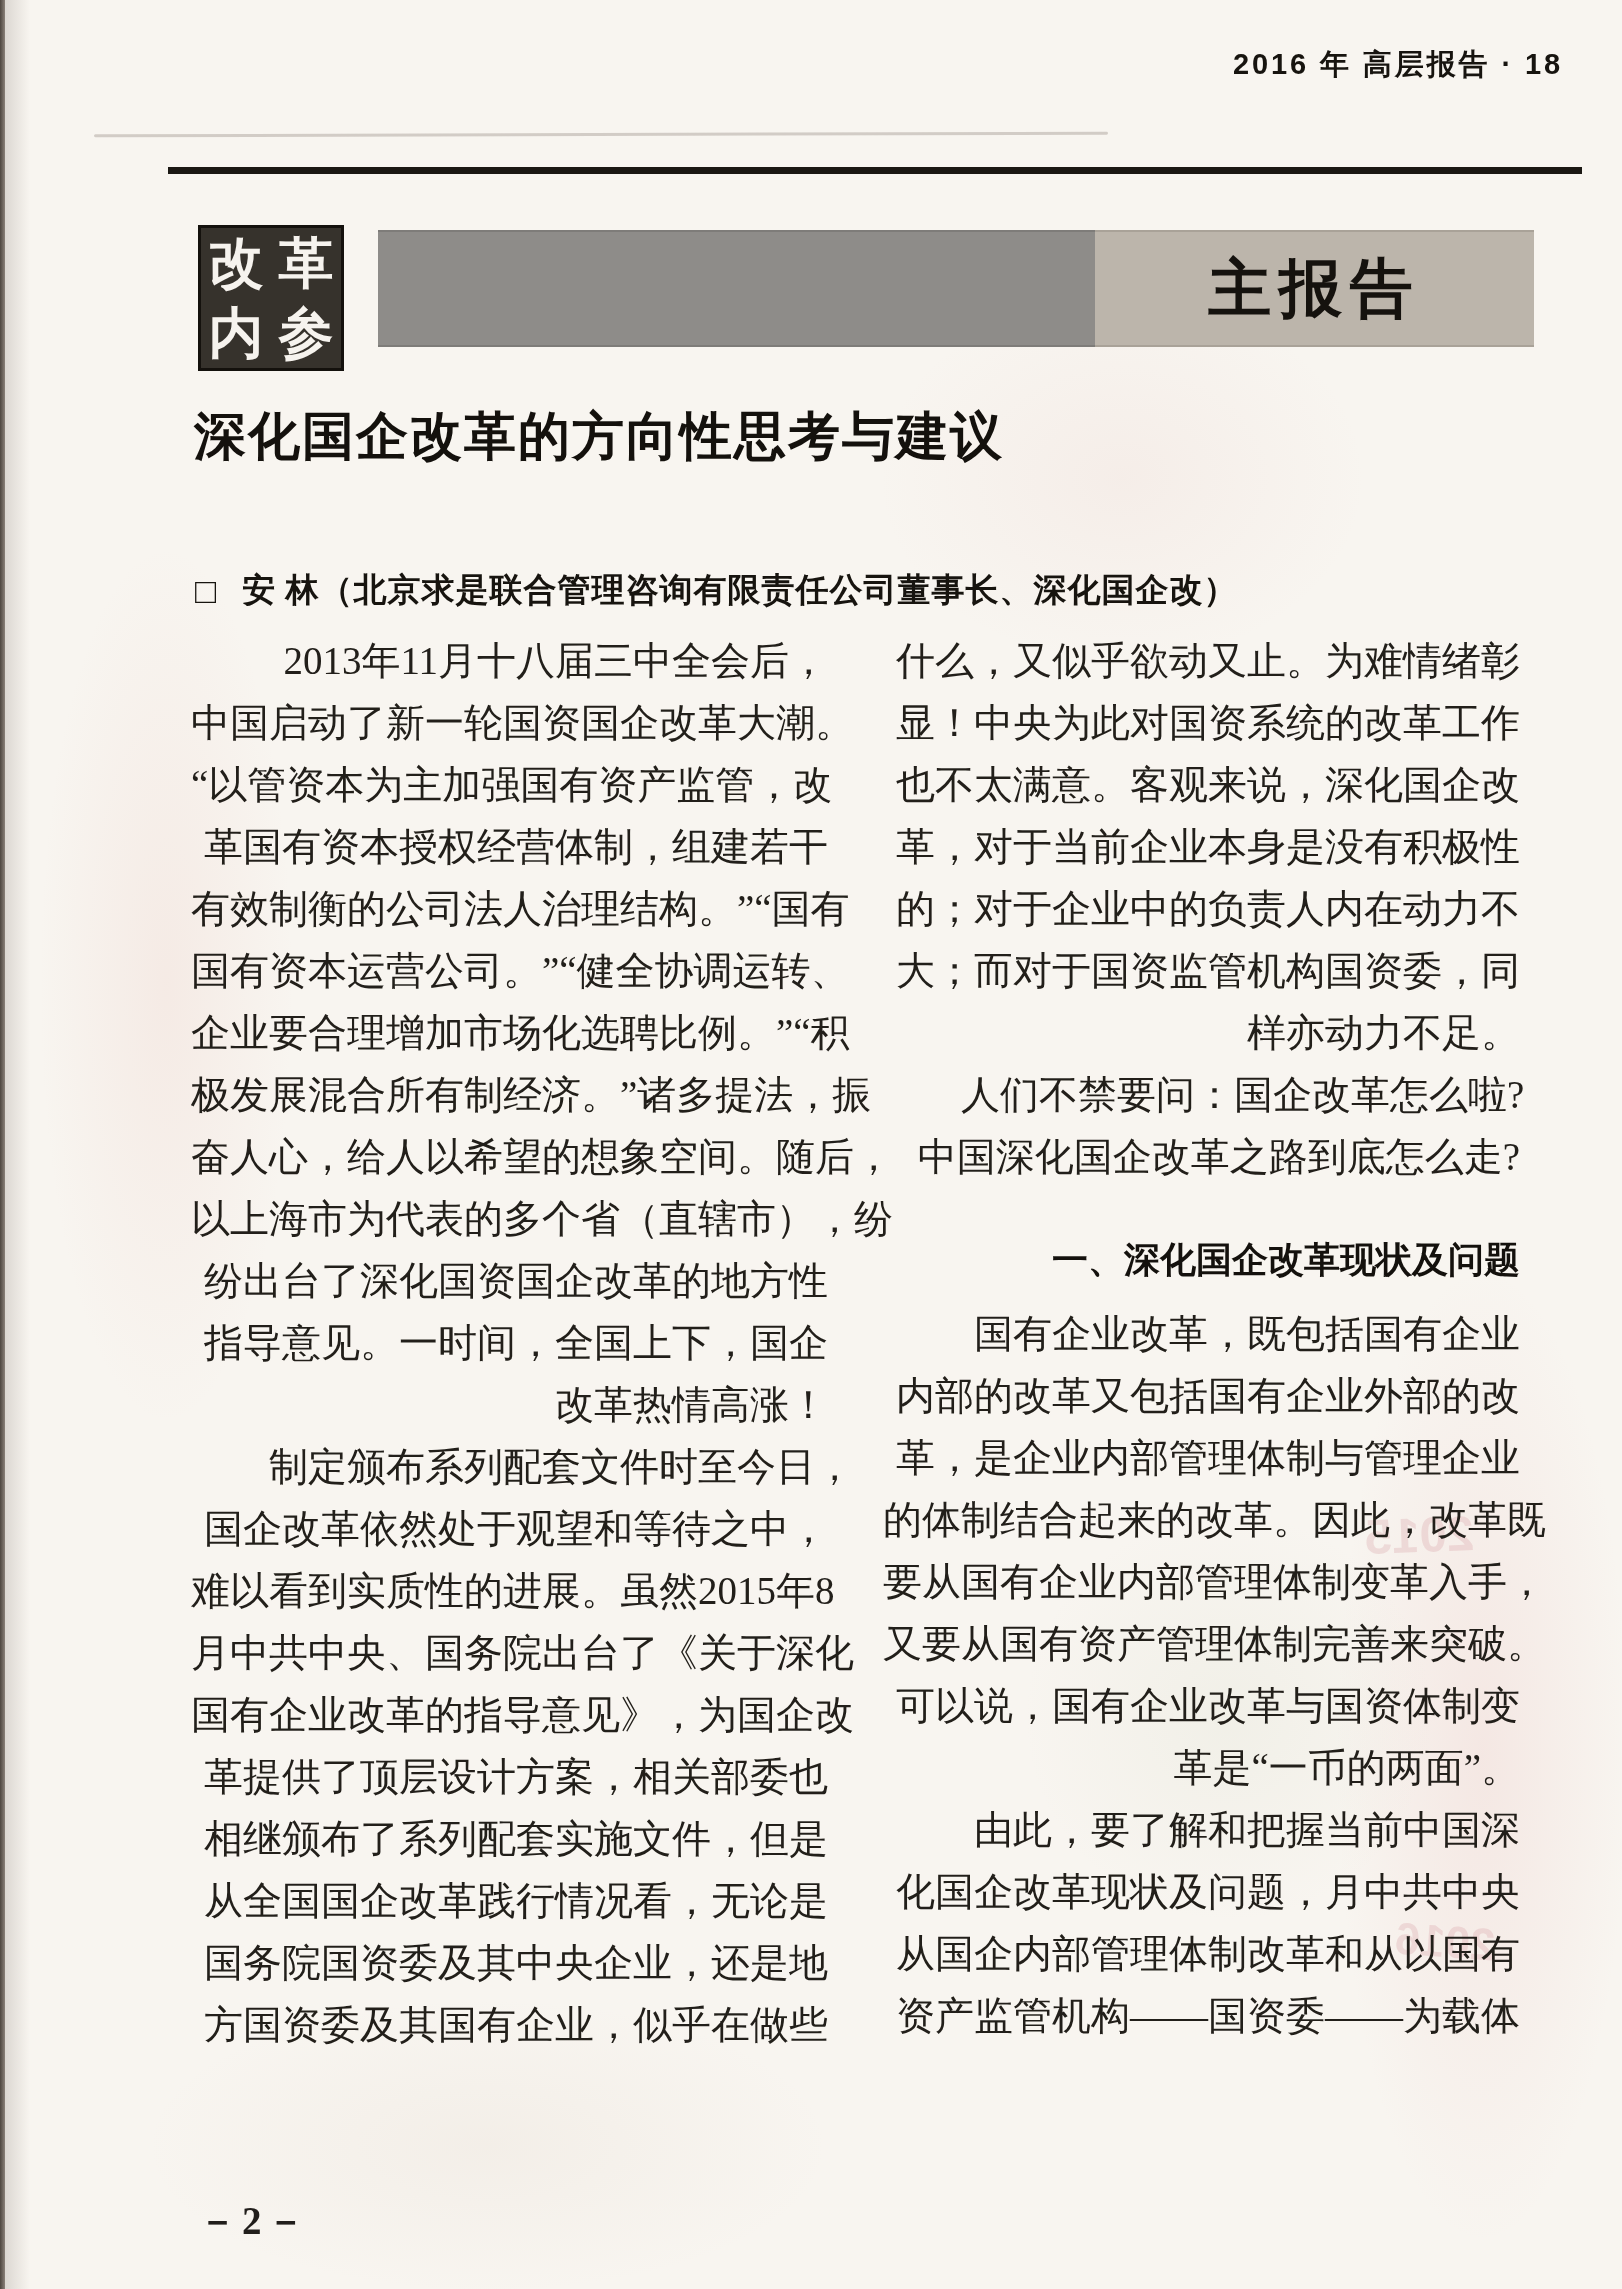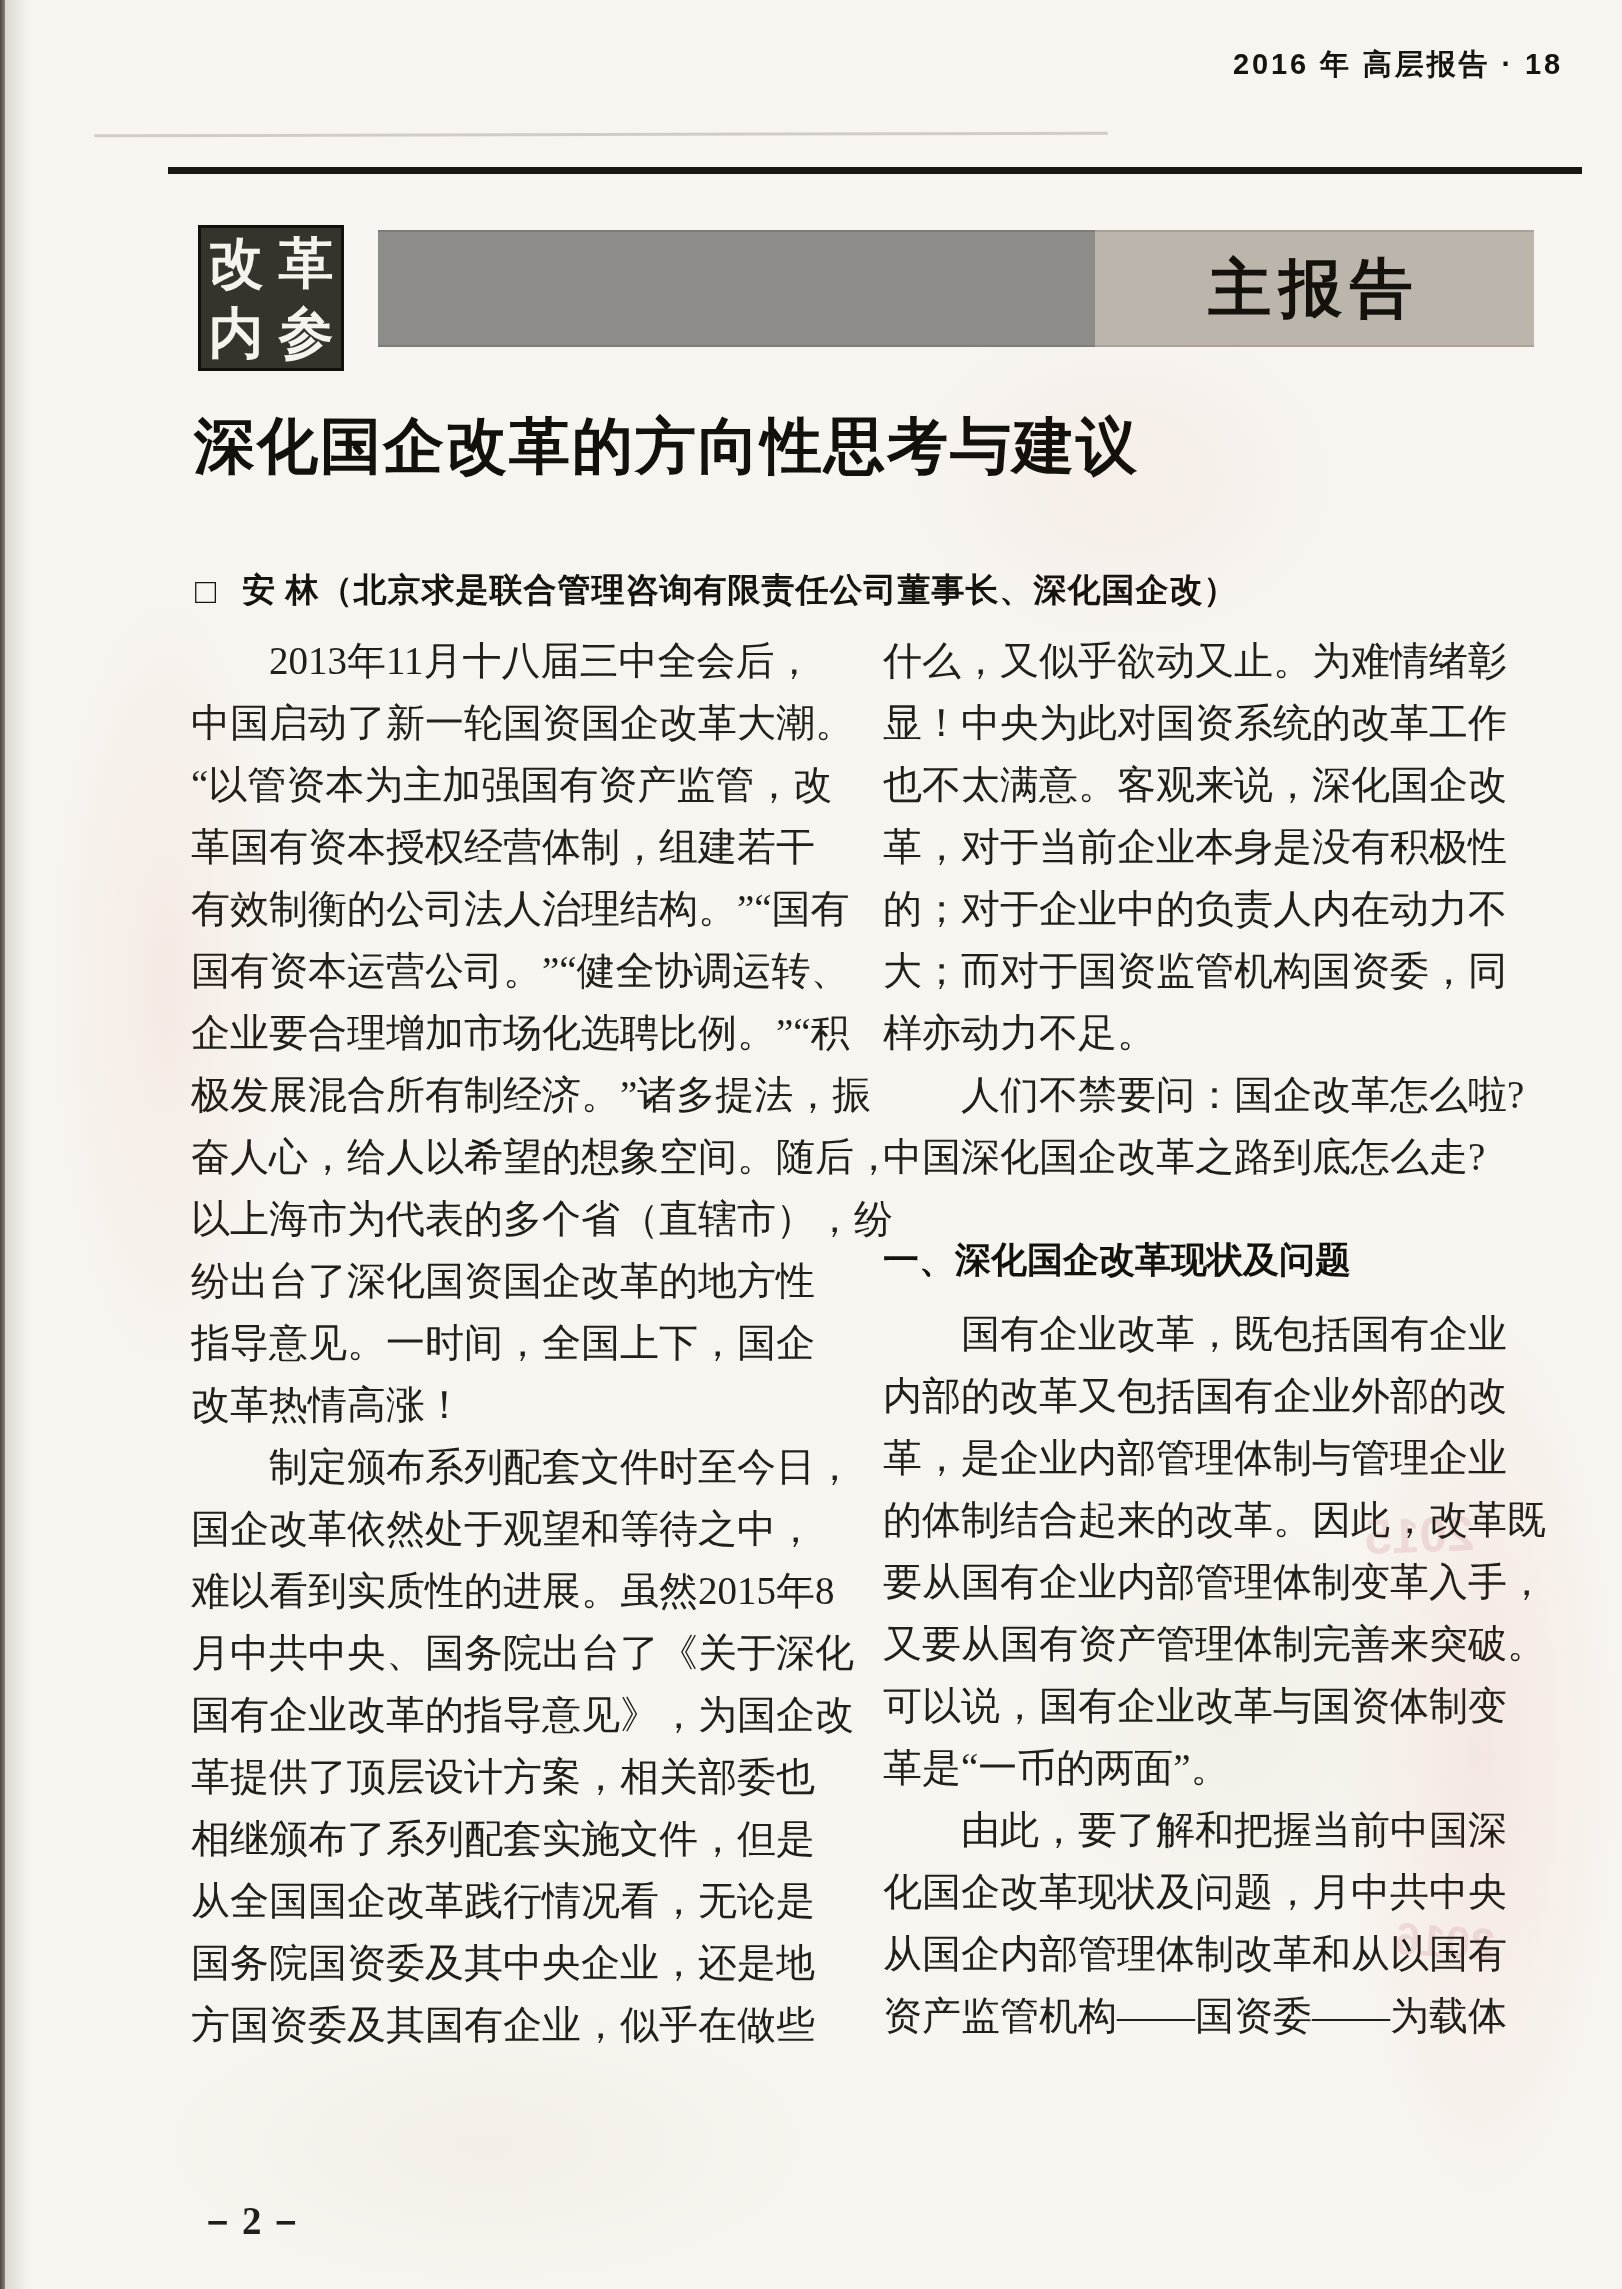--- a/index.html
+++ b/index.html
@@ -48,31 +48,31 @@
     border-top:2px solid #a9a298;border-bottom:2px solid #a9a298;box-sizing:border-box;
   }
   .banner-label{
     font-size:63px;font-weight:bold;color:#15120e;letter-spacing:7.8px;
     font-family:"Liberation Serif","DejaVu Serif",serif;
   }
 
   
   .title{
     position:absolute;left:194px;top:410px;width:1268px;
-    font-size:61px;font-weight:bold;color:#14110d;letter-spacing:2px;line-height:1.2;
+    font-size:52px;font-weight:bold;color:#14110d;letter-spacing:2px;line-height:1.2;font-family:Liberation Mono, monospace;
   }
   .byline{
     position:absolute;left:195px;top:568px;width:1297px;
     font-size:33px;font-weight:600;color:#17140f;letter-spacing:1px;
   }
   .byline .sq{display:inline-block;margin-right:25px;font-weight:normal;font-size:35px;transform:translateY(2px);}
 
   
   .columns{
-    position:absolute;left:191px;top:630px;width:1328px;display:flex;gap:55px;
+    position:absolute;left:191px;top:630px;width:1328px;display:flex;gap:55px;text-align:right;
   }
   .col{width:637px;flex:0 0 637px;font-size:39px;color:#221f1a;}
   .tline{height:62px;line-height:62px;white-space:nowrap;letter-spacing:0px;}
   .sec-heading{
     margin-top:41px;margin-bottom:11.7px;height:62px;line-height:62px;
     font-family:"Liberation Sans","DejaVu Sans",sans-serif;
     font-size:36px;font-weight:bold;color:#14110d;white-space:nowrap;
   }
 
   

